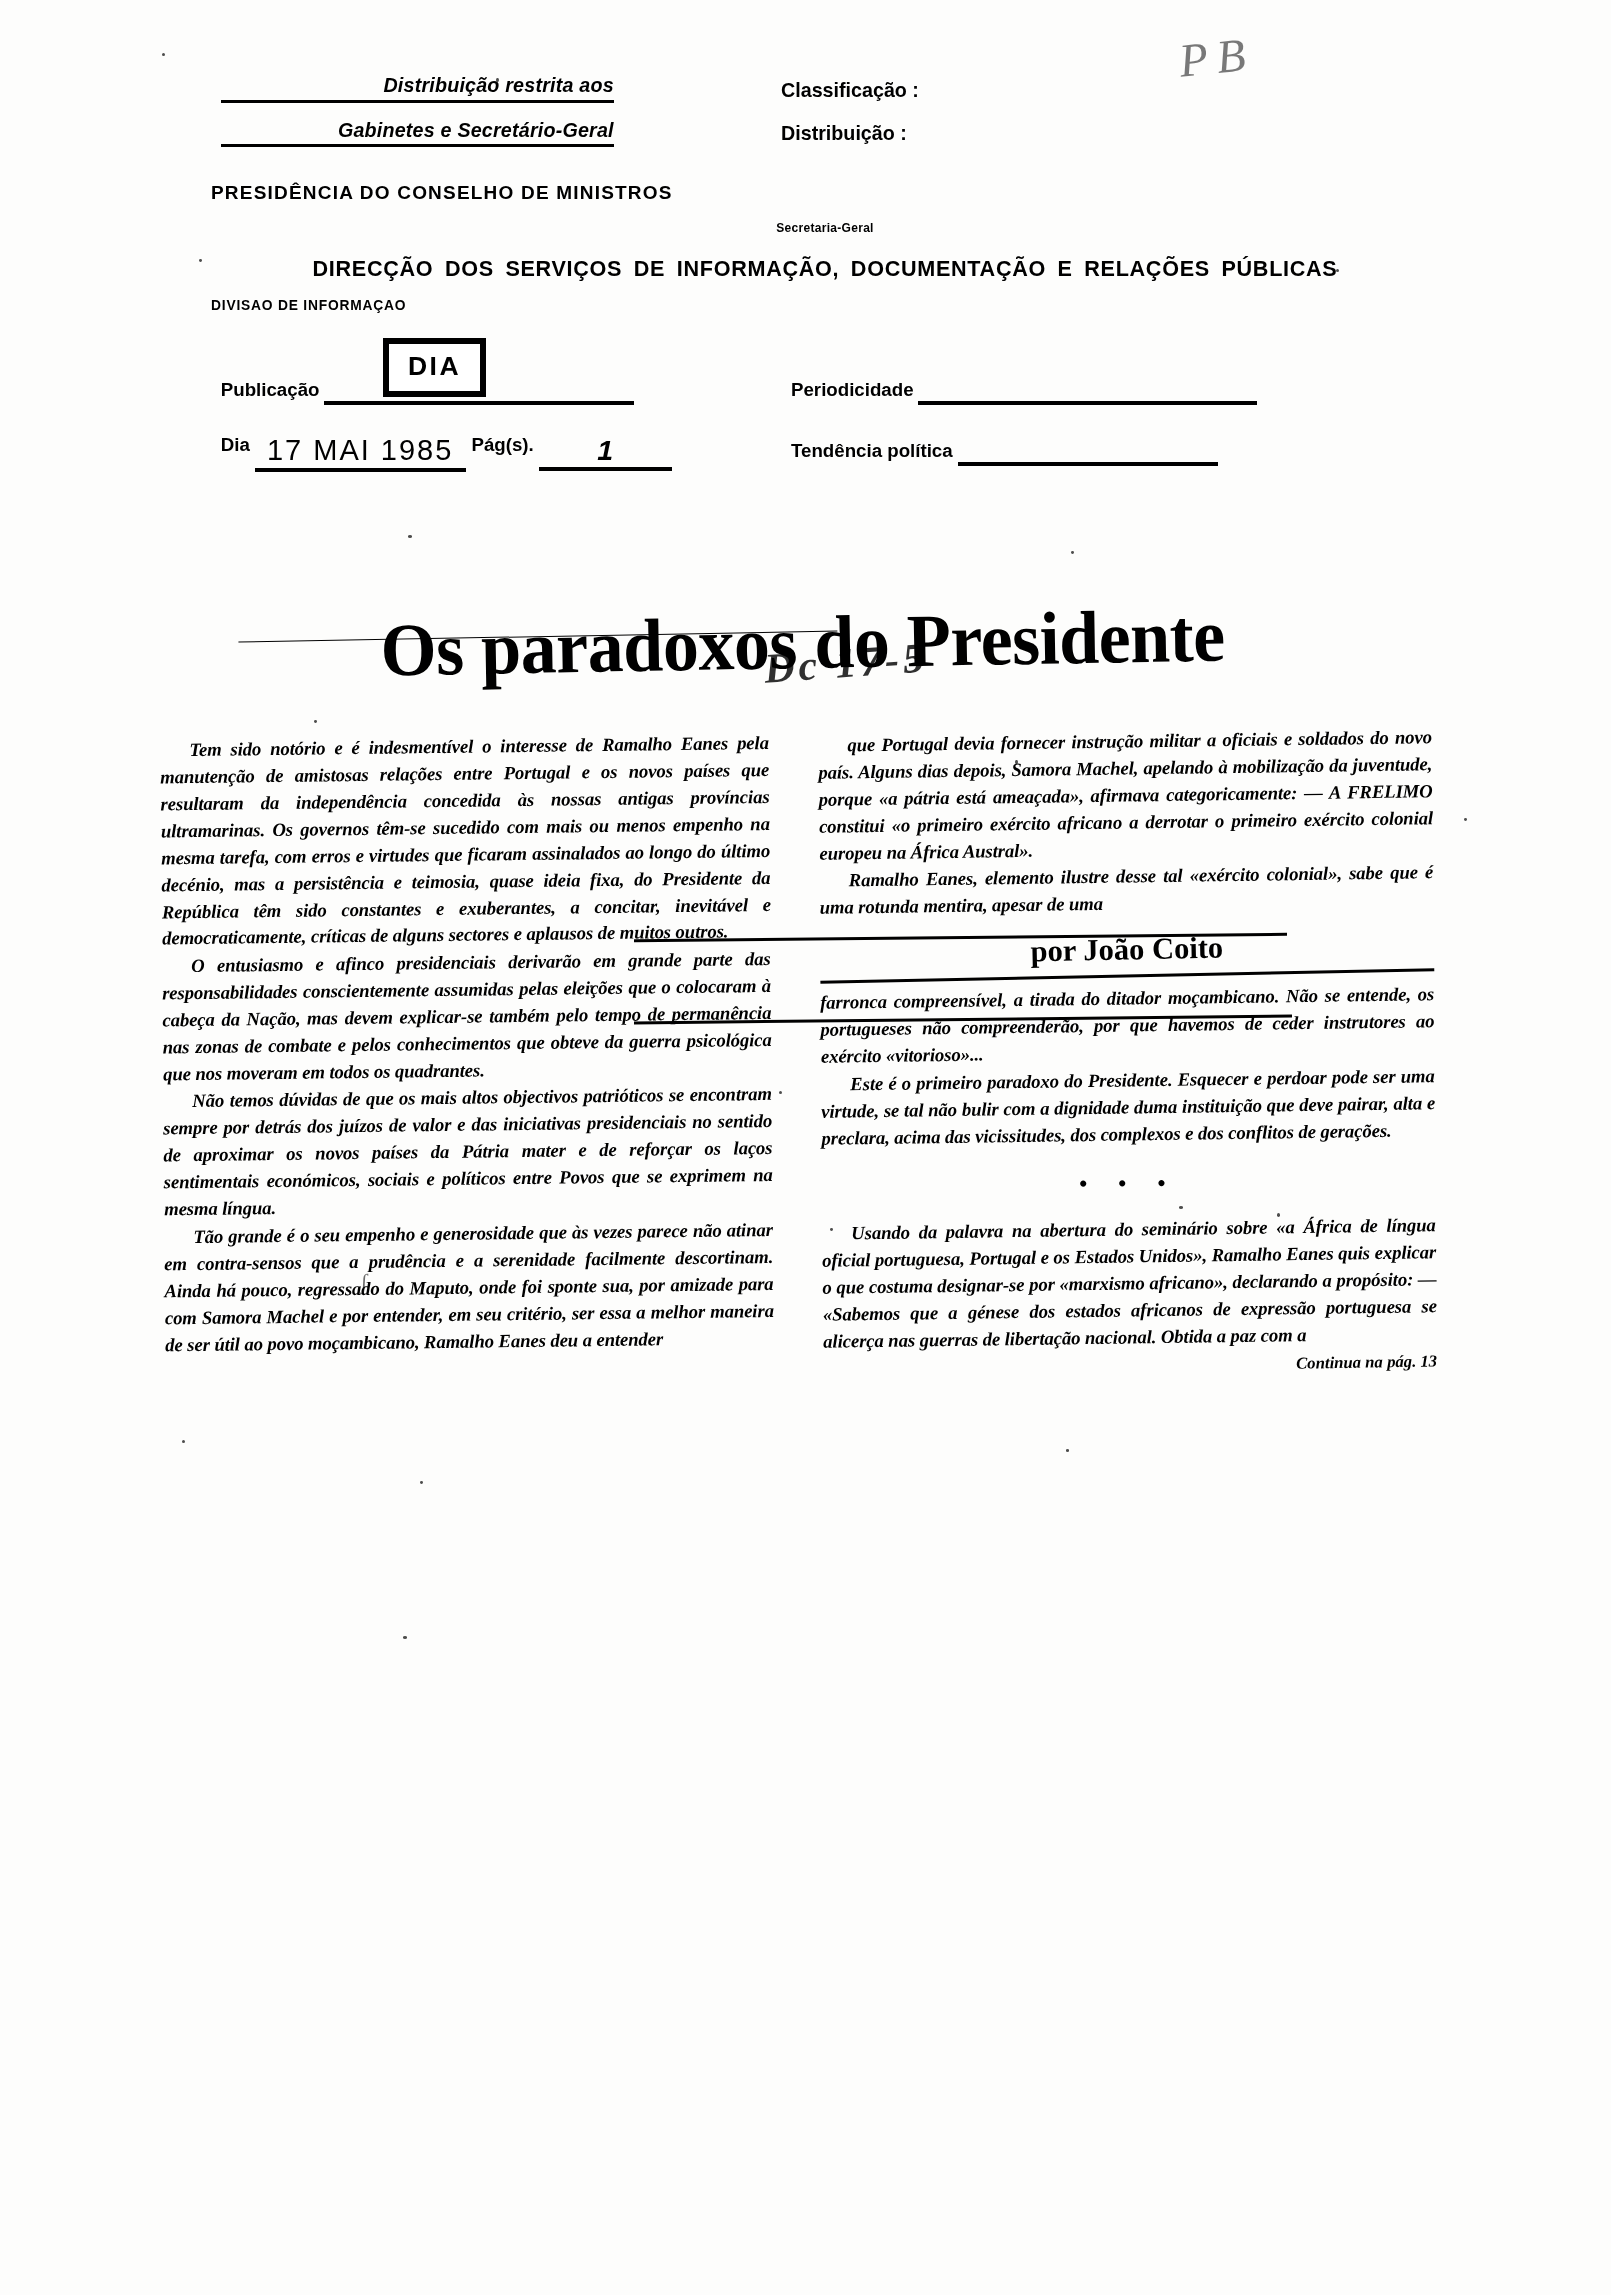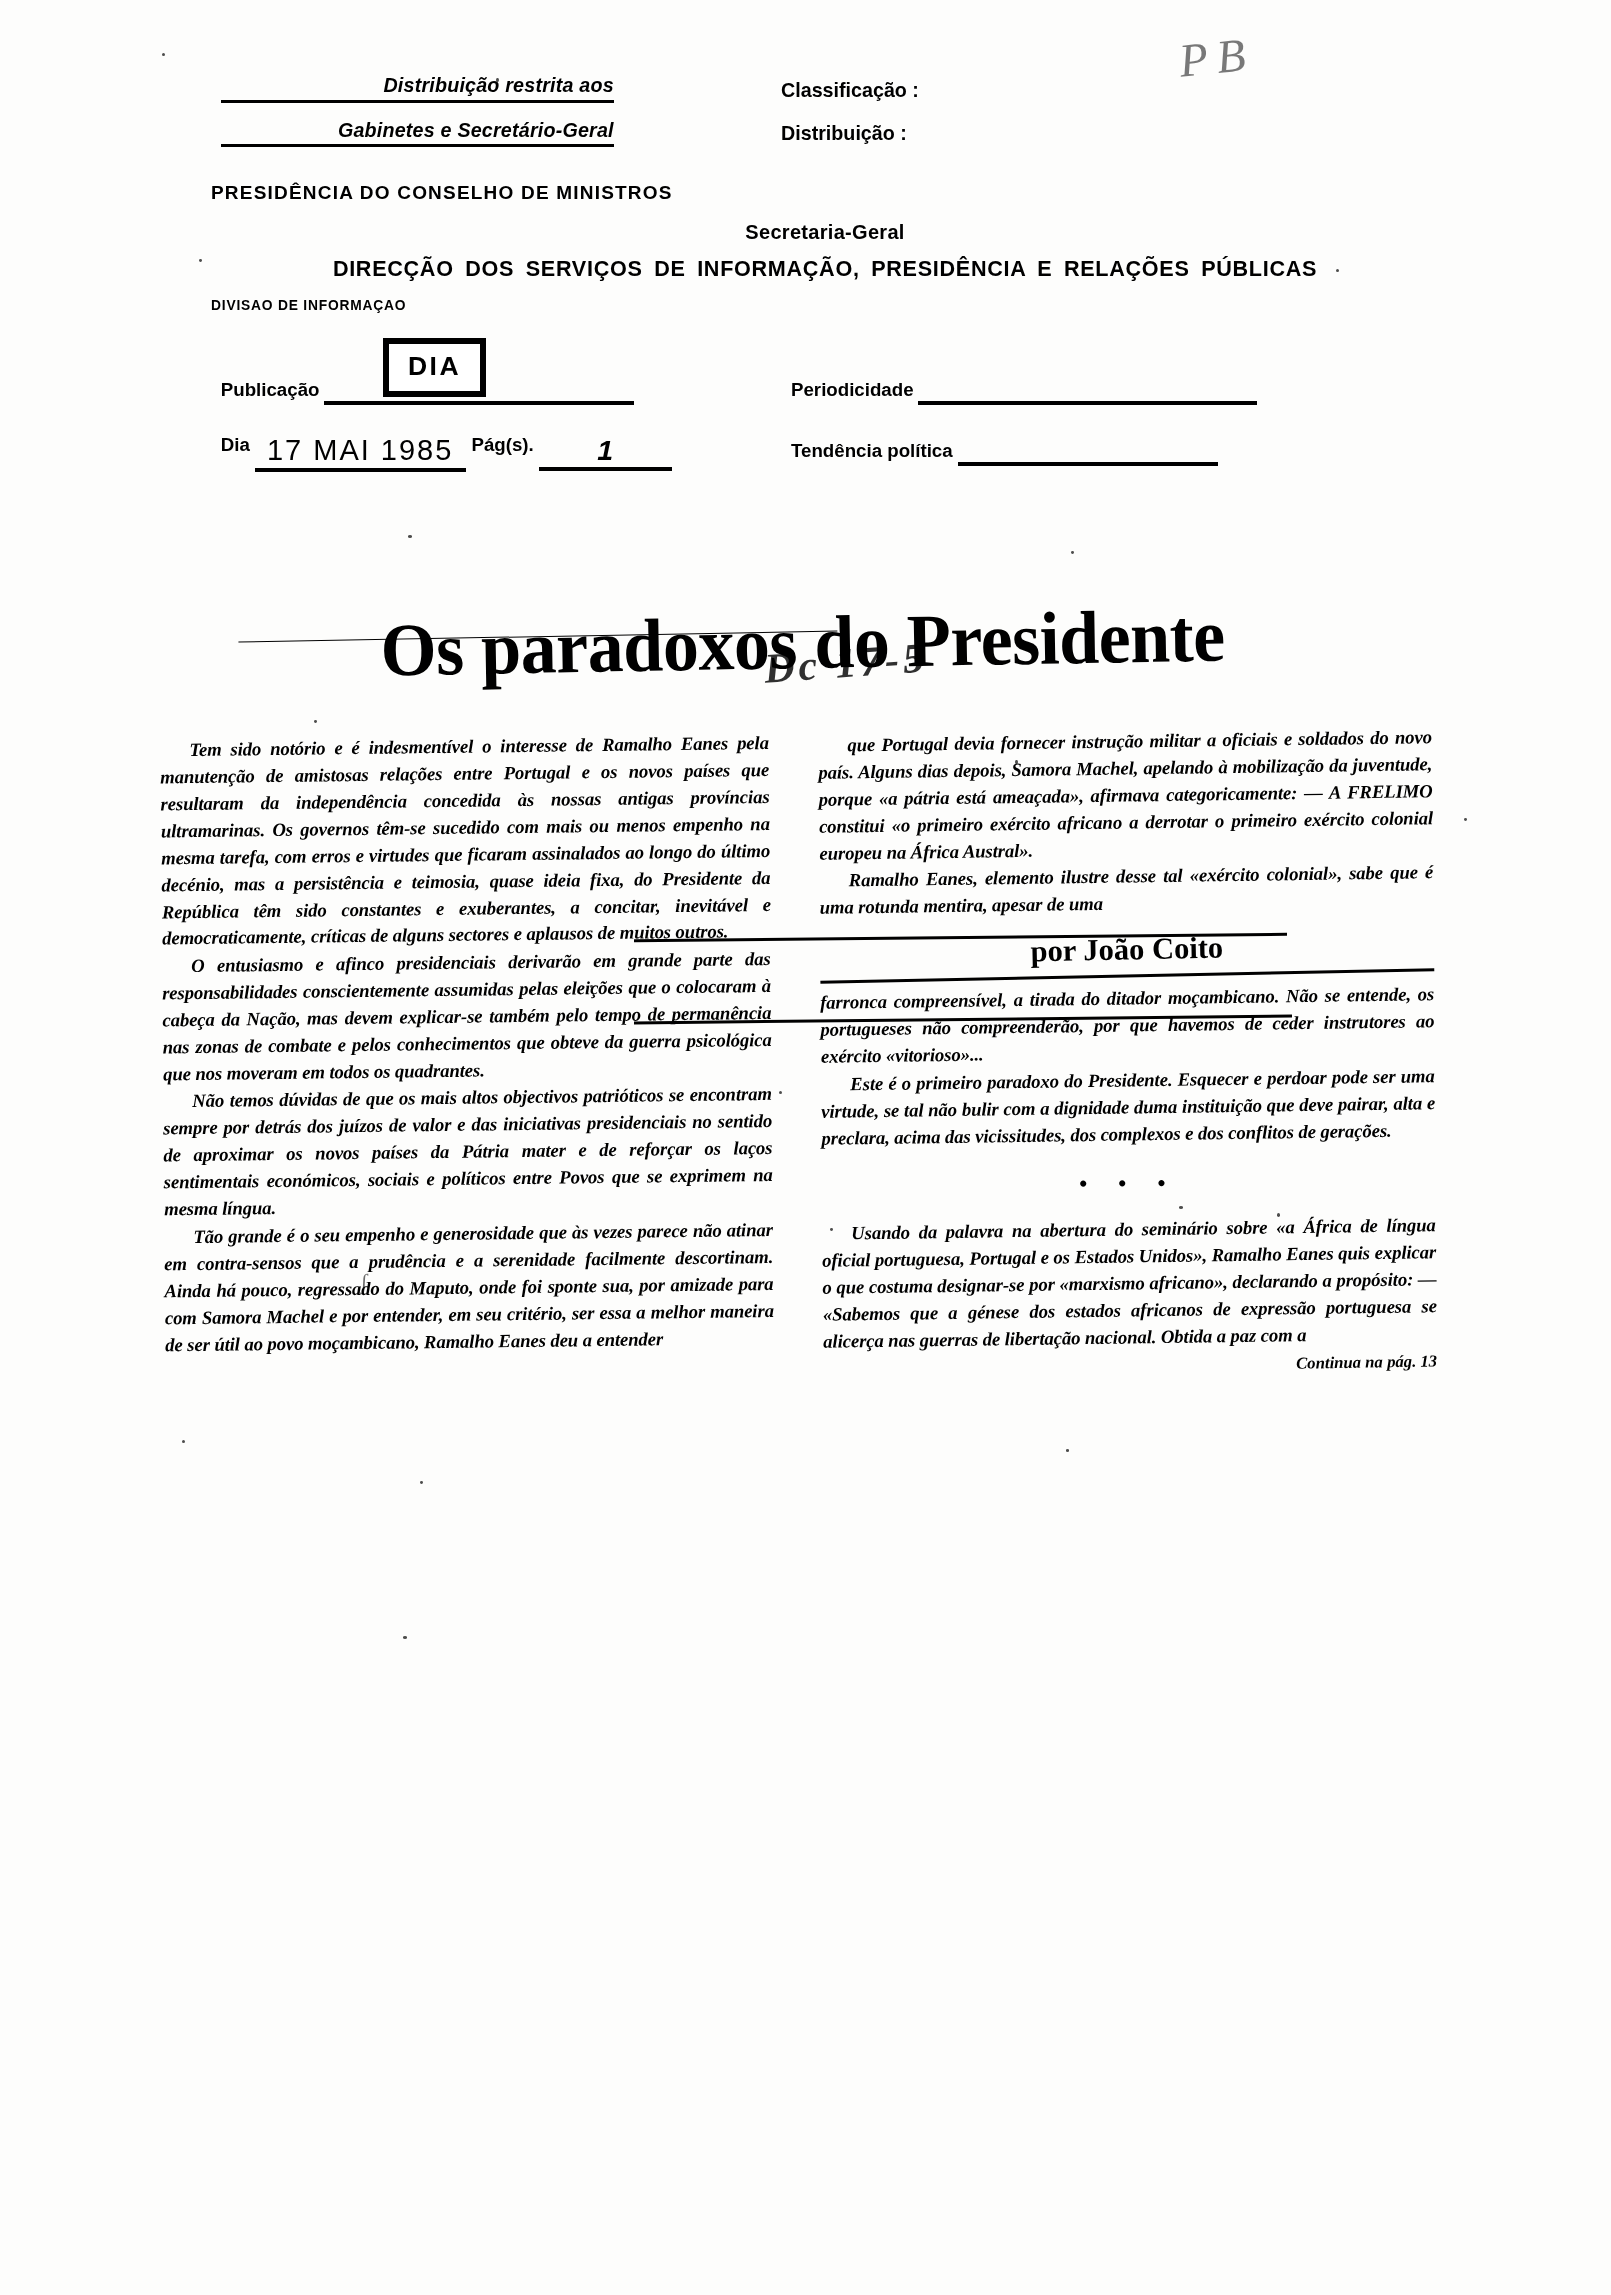--- a/index.html
+++ b/index.html
@@ -79,21 +79,21 @@
     letter-spacing: 1.2px;
     white-space: nowrap;
   }
   .org-sub {
     position: absolute;
     left: 0;
     top: 147px;
     width: 1228px;
     text-align: center;
     font-weight: bold;
-    font-size: 20px;
+    font-size: 12px;
     letter-spacing: 0.3px;
   }
   .org-dept {
     position: absolute;
     left: 0;
     top: 182px;
     width: 1228px;
     text-align: center;
     font-weight: bold;
     font-size: 21.6px;
@@ -328,21 +328,21 @@
       <div class="restrict-line">Gabinetes e Secretário-Geral</div>
     </div>
 
     <div class="class-block">
       <div class="class-line">Classificação :</div>
       <div class="class-line">Distribuição :</div>
     </div>
 
     <div class="org-title">PRESIDÊNCIA DO CONSELHO DE MINISTROS</div>
     <div class="org-sub">Secretaria-Geral</div>
-    <div class="org-dept">DIRECÇÃO  DOS  SERVIÇOS  DE  INFORMAÇÃO,  PRESIDÊNCIA  E  RELAÇÕES  PÚBLICAS</div>
+    <div class="org-dept">DIRECÇÃO  DOS  SERVIÇOS  DE  INFORMAÇÃO,  DOCUMENTAÇÃO  E  RELAÇÕES  PÚBLICAS</div>
     <div class="org-div">DIVISAO DE INFORMAÇAO</div>
 
     <div class="dia-stamp">
       <span>DIA</span>
     </div>
 
     <div class="field-row row-pub">
       <div class="field-label">Publicação</div>
       <div class="field-rule" style="width:310px"></div>
     </div>

